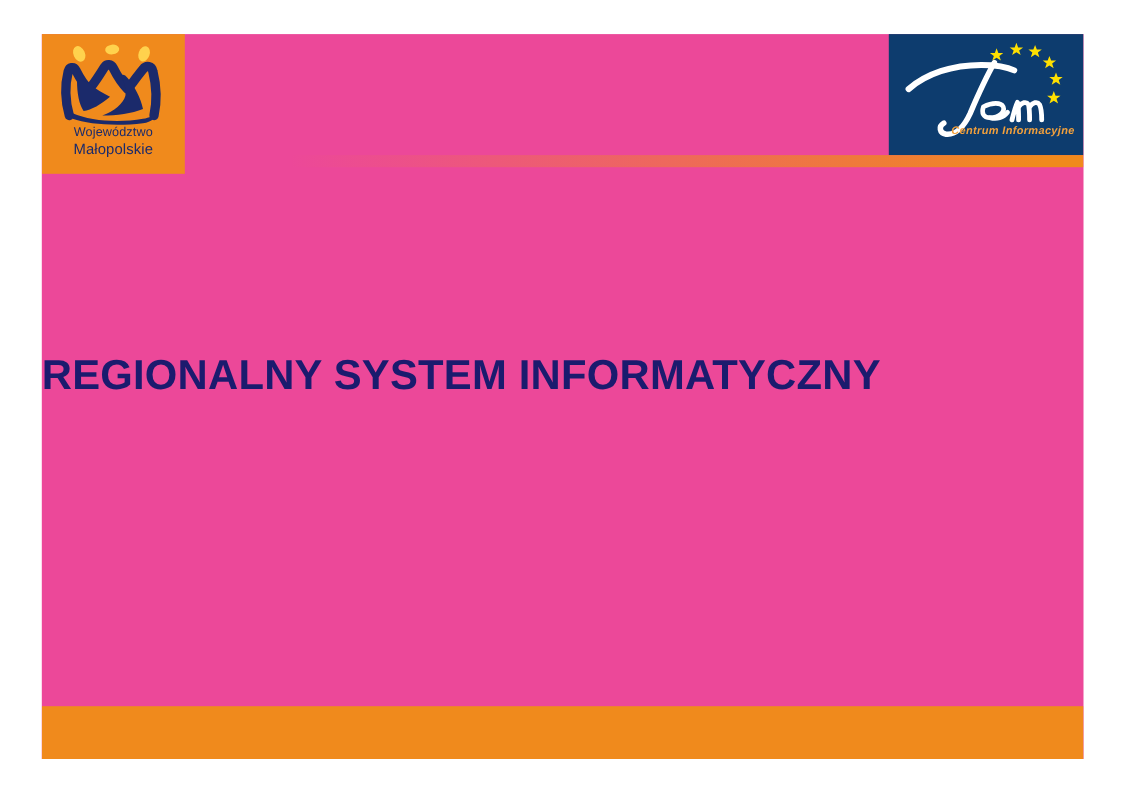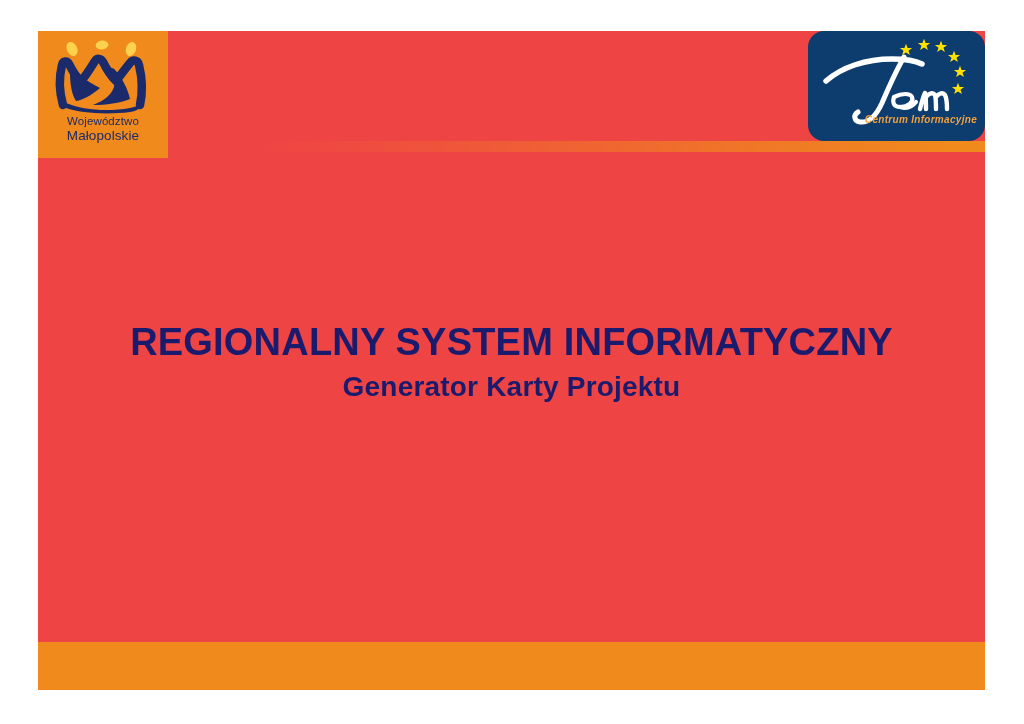--- a/index.html
+++ b/index.html
@@ -15,21 +15,21 @@
     font-family: "Liberation Sans", sans-serif;
   }
 
   
   .slide {
     position: absolute;
     left: 38px;
     top: 31px;
     width: 947px;
     height: 659px;
-    background: #ef4444;
+    background: #ec4899;
     overflow: hidden;
   }
 
   
   .logo-voivodeship {
     position: absolute;
     left: 0px;
     top: 0px;
     width: 130px;
     height: 127px;
@@ -66,21 +66,20 @@
 
   
   .logo-fem {
     position: absolute;
     left: 770px;
     top: 0px;
     width: 177px;
     height: 110px;
     background: #0d3c6e;
     overflow: hidden;
-    border-radius: 16px;
   }
   .fem-stars { position: absolute; left: 0; top: 0; width: 177px; height: 110px; }
   .fem-stars svg { display: block; width: 100%; height: 100%; }
 
   .fem-script {
     position: absolute;
     left: 0;
     top: 0;
     width: 177px;
     height: 110px;
@@ -115,21 +114,20 @@
                 rgba(240,138,28,1.00) 95%,
                 rgba(240,138,28,1.00) 100%);
   }
 
   
   .title-block {
     position: absolute;
     left: 0;
     right: 0;
     top: 290px;
-    text-align: center;
   }
   .title-main {
     color: #1b1b6e;
     font-size: 38px;
     font-weight: bold;
     letter-spacing: 0.2px;
     line-height: 1.12;
     white-space: nowrap;
   }
   .title-sub {
@@ -219,18 +217,17 @@
       </svg>
     </div>
 
     <div class="fem-sub">Centrum Informacyjne</div>
   </div>
 
   <div class="header-rule"></div>
 
   <div class="title-block">
     <div class="title-main">REGIONALNY SYSTEM INFORMATYCZNY</div>
-    <div class="title-sub">Generator Karty Projektu</div>
   </div>
 
   <div class="footer-band"></div>
 
 </div>
 
 </body></html>

